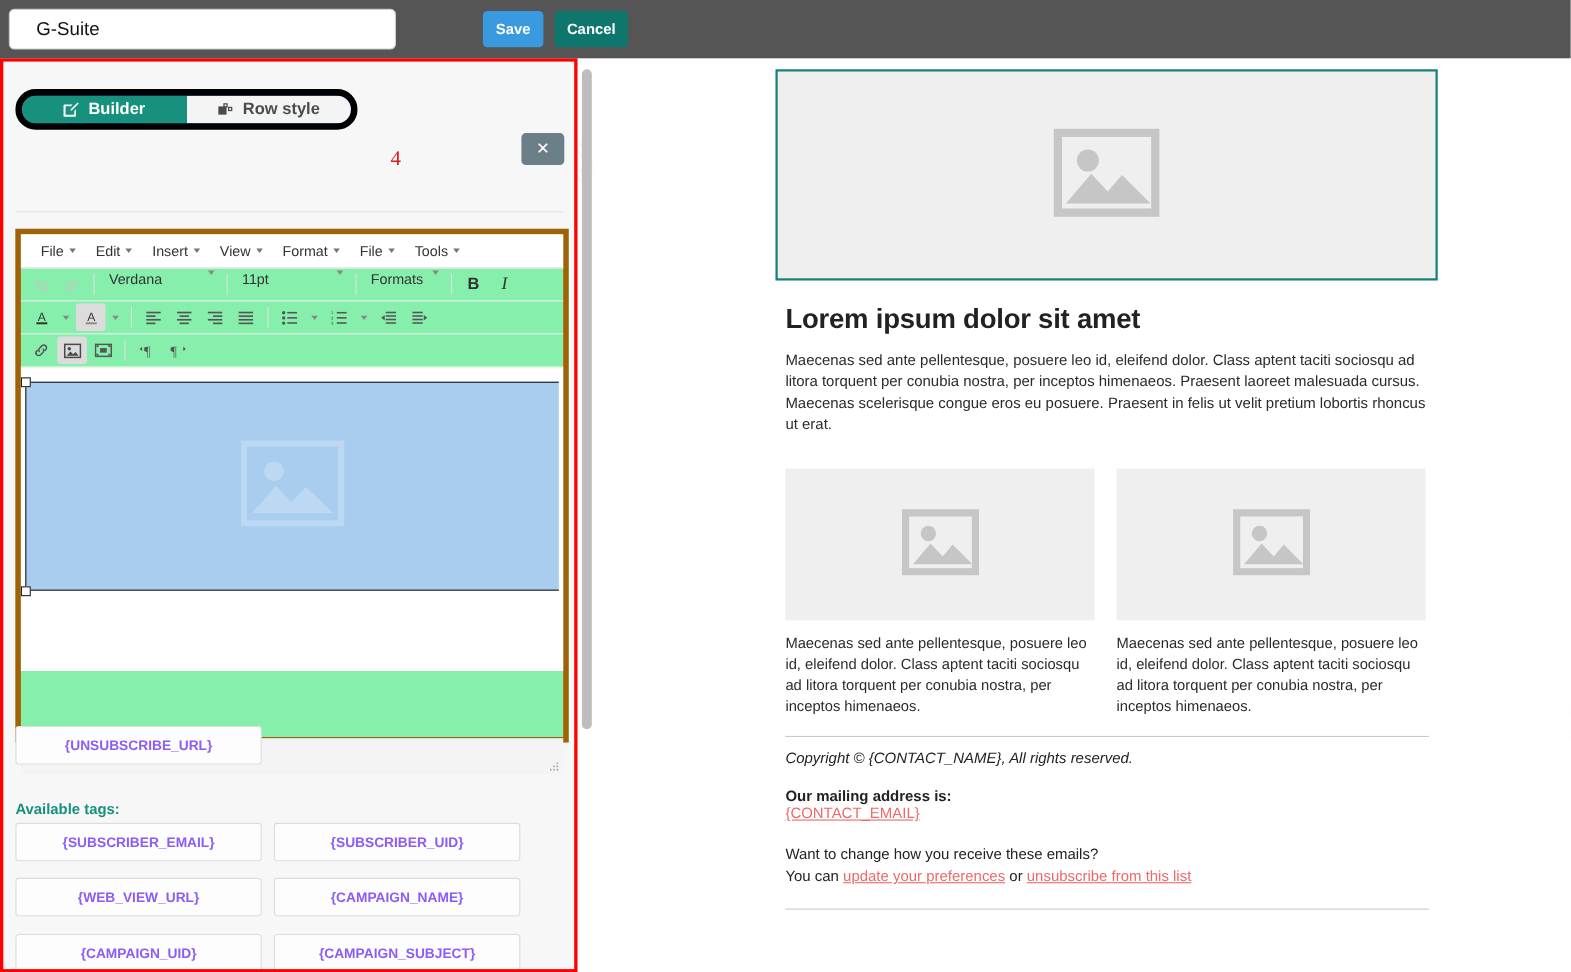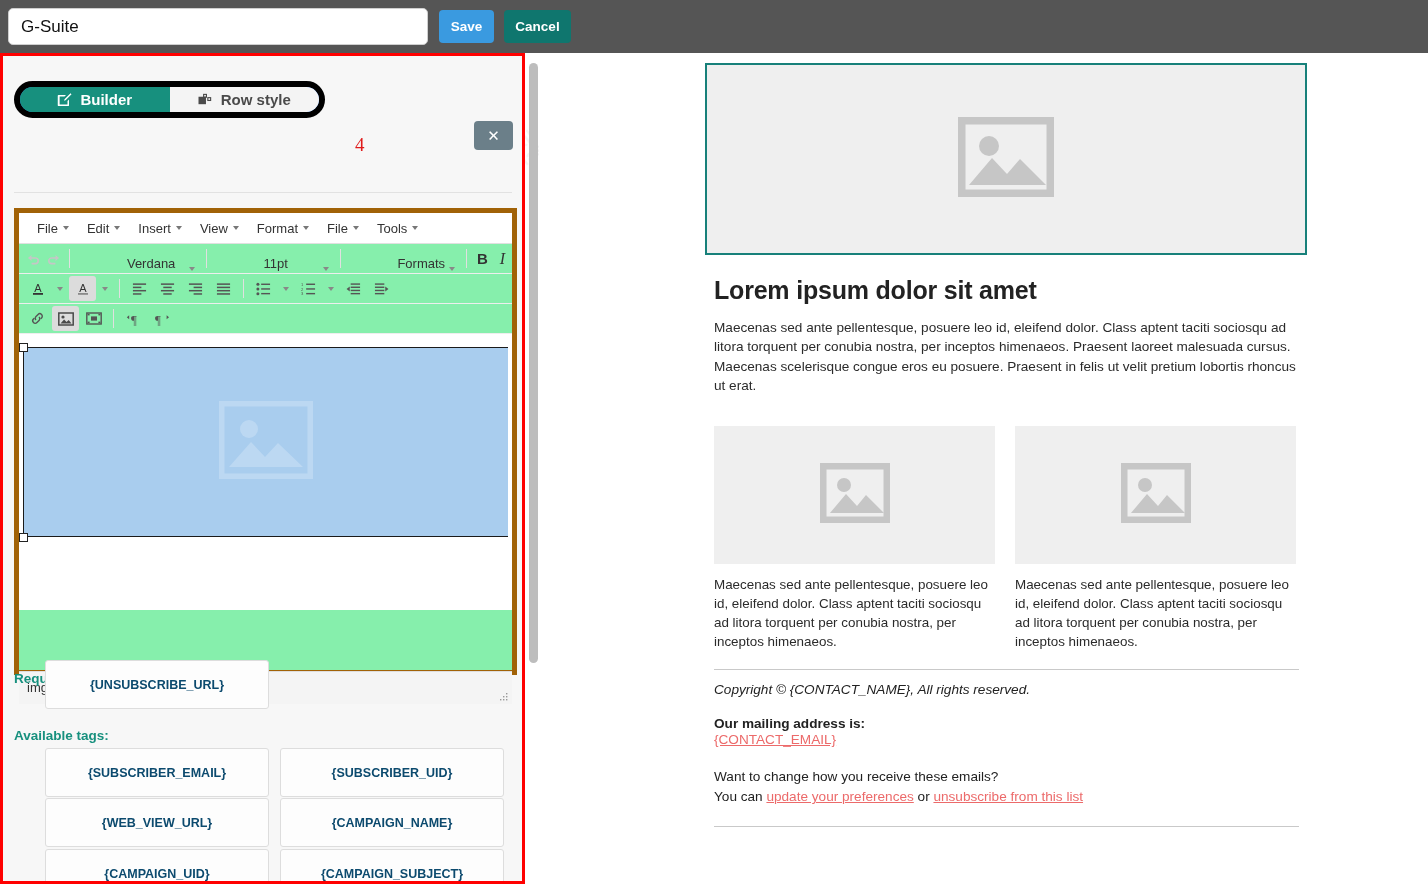--- a/index.html
+++ b/index.html
@@ -35,23 +35,23 @@
     border-top: 40px solid #efefef;
     opacity: .75;
   }
 
   
   .topbar {
     position: absolute; left:0; top:0; width:1428px; height:53px;
     background:#555555; z-index: 6;
   }
   .title-input {
-    position:absolute; left:8px; top:8px; width:420px; height:37px;
+    position:absolute; left:8px; top:8px; width:352px; height:37px;
     background:#fff; border:1px solid #cfcfcf; border-radius:5px;
-    font-size:17px; color:#111; padding:0 12px;
+    font-size:17px; color:#111; padding:0 24px;
     font-family:"Liberation Sans", sans-serif;
     outline:none;
   }
   .tb-btn {
     position:absolute; top:10px; height:33px;
     border:none; border-radius:4px; color:#fff;
     font-size:13.5px; font-weight:700; cursor:pointer;
     font-family:"Liberation Sans", sans-serif;
   }
   .btn-save   { left:439px; width:55px; background:#3a9ae0; }
@@ -113,22 +113,22 @@
     border-bottom:1px solid #eee; padding-left:5px; gap:1px;
   }
   .mce-tbrow:last-child { border-bottom:1px solid #e4e4e4; }
   .tbtn {
     width:27px;height:25px;display:flex;align-items:center;justify-content:center;
     cursor:pointer;border-radius:3px;color:#595959;font-size:13px;
   }
   .tbtn.on { background:#dcdcdc; }
   .tbtn.dim { color:#c6c6c6; }
   .tsel {
-    height:25px;display:flex;align-items:flex-end;justify-content:space-between;
-    font-size:13px;color:#333;cursor:pointer;padding:0 5px 0 7px;margin-left:44px;
+    height:25px;display:flex;align-items:flex-start;justify-content:space-between;
+    font-size:13px;color:#333;cursor:pointer;padding:0 5px 0 7px;
   }
   .tdivider { width:1px;height:19px;background:#e0e0e0;margin:0 5px; }
   .tcaret-sm { width:0;height:0;border-left:3px solid transparent;border-right:3px solid transparent;border-top:4px solid #888;margin-left:4px; }
 
   .mce-body { position:relative; height:276px; background:#fff; overflow:hidden; }
   .sel-img {
     position:absolute; left:4px; top:13px; width:485px; height:190px;
     background:#a9cdee; border-top:1px solid #1a1a1a; border-bottom:1px solid #1a1a1a;
   }
   .sel-vline { position:absolute; left:4px; top:13px; width:1px; height:190px; background:#1a1a1a; }
@@ -141,26 +141,25 @@
   .mce-status {
     position:absolute; left:0; bottom:-34px; width:100%; height:33px;
     background:#f4f4f4; border-top:1px solid #dedede;
     font-size:13px; color:#333; padding:8px 0 0 8px;
   }
   .resize-grip { position:absolute; right:4px; bottom:3px; width:10px; height:10px; }
 
   
   .sec-title { position:absolute; font-size:13.5px; font-weight:700; color:#17907e; }
   .tagbtn {
-    position:absolute; height:49px; background:#fdfdfd;
+    position:absolute; height:35px; background:#fdfdfd;
     border:1px solid #ddd; border-radius:3px;
-    font-size:12.5px; font-weight:700; color:#0c4a6e;
+    font-size:12.5px; font-weight:700; color:#8b5cf6;
     display:flex;align-items:center;justify-content:center;cursor:pointer;
     font-family:"Liberation Sans", sans-serif;
-    margin-left:31px;
   }
 
   
   .lp-scroll { position:absolute; left:528px; top:57px; width:11px; height:620px; z-index:5; }
   .lp-thumb { position:absolute; left:1px; top:6px; width:9px; height:600px; background:#bdbdbd; border-radius:6px; }
 
   
   .preview { position:absolute; left:539px; top:53px; width:889px; height:831px; background:#fff; overflow:hidden; }
   .mail { position:absolute; left:166px; top:10px; width:602px; }
   .hero { width:602px; height:192px; background:#efefef; border:2px solid #17807a; display:flex; align-items:center; justify-content:center; }

